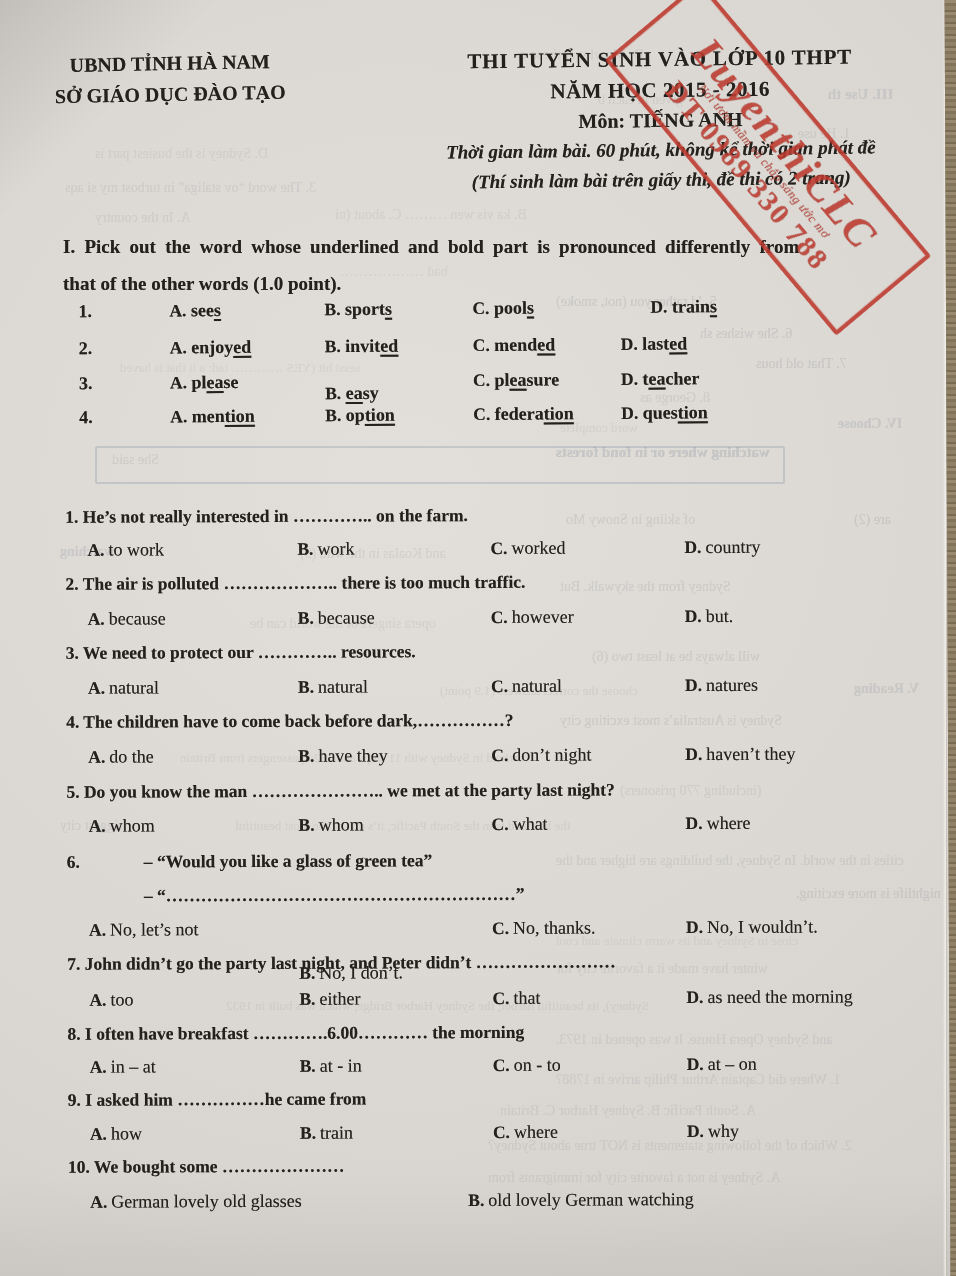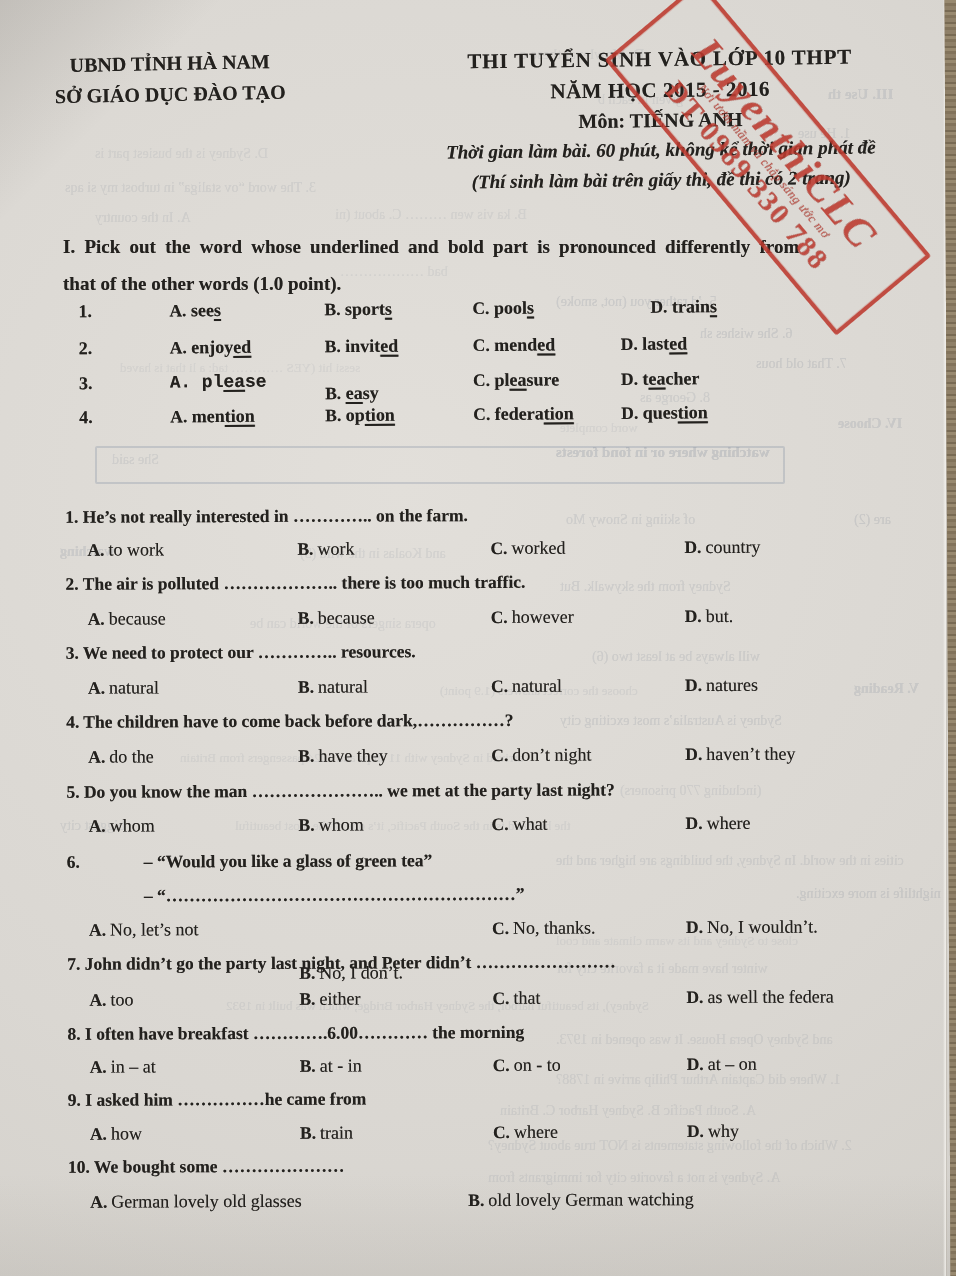--- a/index.html
+++ b/index.html
@@ -137,21 +137,21 @@
       <div class="abs s1opt" style="left: 167px; top: 298px;"><span class="optlbl">A.</span> see<u>s</u></div>
       <div class="abs s1opt" style="left: 322px; top: 298px;"><span class="optlbl">B.</span> sport<u>s</u></div>
       <div class="abs s1opt" style="left: 470px; top: 298px;"><span class="optlbl">C.</span> pool<u>s</u></div>
       <div class="abs s1opt" style="left: 648px; top: 298px;"><span class="optlbl">D.</span> train<u>s</u></div>
       <div class="abs s1num" style="left: 76px; top: 335px;">2.</div>
       <div class="abs s1opt" style="left: 167px; top: 335px;"><span class="optlbl">A.</span> enjoy<u>ed</u></div>
       <div class="abs s1opt" style="left: 322px; top: 335px;"><span class="optlbl">B.</span> invit<u>ed</u></div>
       <div class="abs s1opt" style="left: 470px; top: 335px;"><span class="optlbl">C.</span> mend<u>ed</u></div>
       <div class="abs s1opt" style="left: 618px; top: 335px;"><span class="optlbl">D.</span> last<u>ed</u></div>
       <div class="abs s1num" style="left: 76px; top: 370px;">3.</div>
-      <div class="abs s1opt" style="left: 167px; top: 370px; font-family: Liberation Mono, monospace;"><span class="optlbl">A.</span> pl<u>ea</u>se</div>
+      <div class="abs s1opt" style="left: 167px; top: 370px;"><span class="optlbl">A.</span> pl<u>ea</u>se</div>
       <div class="abs s1opt" style="left: 322px; top: 370px; margin-top: 12px;"><span class="optlbl">B.</span> <u>ea</u>sy</div>
       <div class="abs s1opt" style="left: 470px; top: 370px;"><span class="optlbl">C.</span> pl<u>ea</u>sure</div>
       <div class="abs s1opt" style="left: 618px; top: 370px;"><span class="optlbl">D.</span> t<u>ea</u>cher</div>
       <div class="abs s1num" style="left: 76px; top: 404px;">4.</div>
       <div class="abs s1opt" style="left: 167px; top: 404px;"><span class="optlbl">A.</span> men<u>tion</u></div>
       <div class="abs s1opt" style="left: 322px; top: 404px; text-align: center;"><span class="optlbl">B.</span> op<u>tion</u></div>
       <div class="abs s1opt" style="left: 470px; top: 404px;"><span class="optlbl">C.</span> federa<u>tion</u></div>
       <div class="abs s1opt" style="left: 618px; top: 404px;"><span class="optlbl">D.</span> ques<u>tion</u></div>
     </div>
 
@@ -185,21 +185,21 @@
       <div class="abs qline" style="left: 140px; top: 850px;">– “Would you like a glass of green tea”</div>
       <div class="abs qline" style="left: 140px; top: 884px;">– “……………………………………………………”</div>
       <div class="abs " style="left: 85px; top: 918px;"><span class="optlbl">A.</span> <span class="opttxt">No, let’s not</span></div>
       <div class="abs " style="left: 295px; top: 918px; margin-top: 44px;"><span class="optlbl">B.</span> <span class="opttxt">No, I don’t.</span></div>
       <div class="abs " style="left: 488px; top: 918px;"><span class="optlbl">C.</span> <span class="opttxt">No, thanks.</span></div>
       <div class="abs " style="left: 682px; top: 918px;"><span class="optlbl">D.</span> <span class="opttxt">No, I wouldn’t.</span></div>
       <div class="abs qline" style="left: 63px; top: 952px;"><span class="qnum">7.</span> John didn’t go the party last night, and Peter didn’t ……………………</div>
       <div class="abs " style="left: 85px; top: 988px;"><span class="optlbl">A.</span> <span class="opttxt">too</span></div>
       <div class="abs " style="left: 295px; top: 988px;"><span class="optlbl">B.</span> <span class="opttxt">either</span></div>
       <div class="abs " style="left: 488px; top: 988px;"><span class="optlbl">C.</span> <span class="opttxt">that</span></div>
-      <div class="abs " style="left: 682px; top: 988px;"><span class="optlbl">D.</span> <span class="opttxt">as well the federa</span></div>
+      <div class="abs " style="left: 682px; top: 988px;"><span class="optlbl">D.</span> <span class="opttxt">as need the morning</span></div>
       <div class="abs qline" style="left: 63px; top: 1022px;"><span class="qnum">8.</span> I often have breakfast ………….6.00………… the morning</div>
       <div class="abs " style="left: 85px; top: 1055px;"><span class="optlbl">A.</span> <span class="opttxt">in – at</span></div>
       <div class="abs " style="left: 295px; top: 1055px;"><span class="optlbl">B.</span> <span class="opttxt">at - in</span></div>
       <div class="abs " style="left: 488px; top: 1055px;"><span class="optlbl">C.</span> <span class="opttxt">on - to</span></div>
       <div class="abs " style="left: 682px; top: 1055px;"><span class="optlbl">D.</span> <span class="opttxt">at – on</span></div>
       <div class="abs qline" style="left: 63px; top: 1088px;"><span class="qnum">9.</span> I asked him ……………he came from</div>
       <div class="abs " style="left: 85px; top: 1122px;"><span class="optlbl">A.</span> <span class="opttxt">how</span></div>
       <div class="abs " style="left: 295px; top: 1122px;"><span class="optlbl">B.</span> <span class="opttxt">train</span></div>
       <div class="abs " style="left: 488px; top: 1122px;"><span class="optlbl">C.</span> <span class="opttxt">where</span></div>
       <div class="abs " style="left: 682px; top: 1122px;"><span class="optlbl">D.</span> <span class="opttxt">why</span></div>

